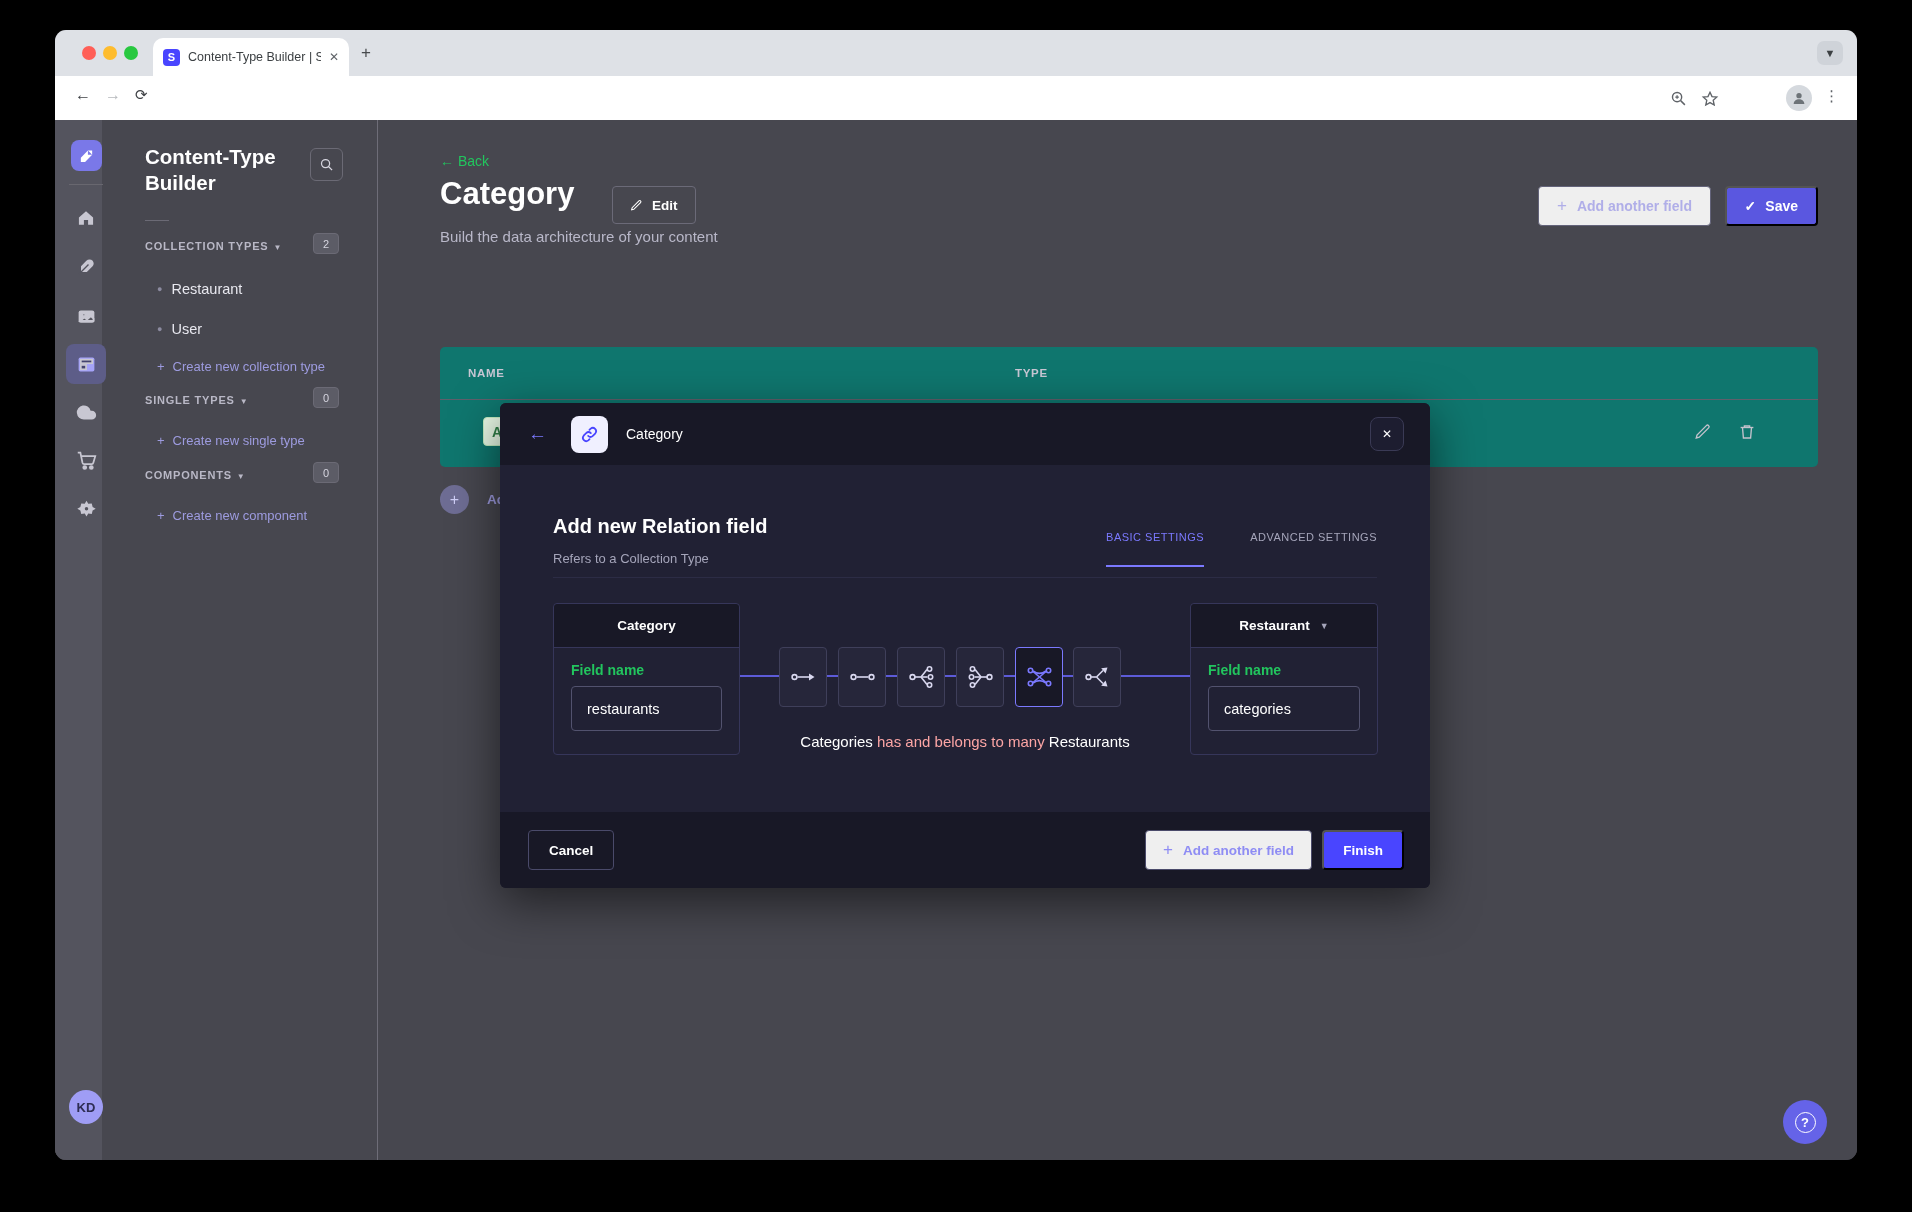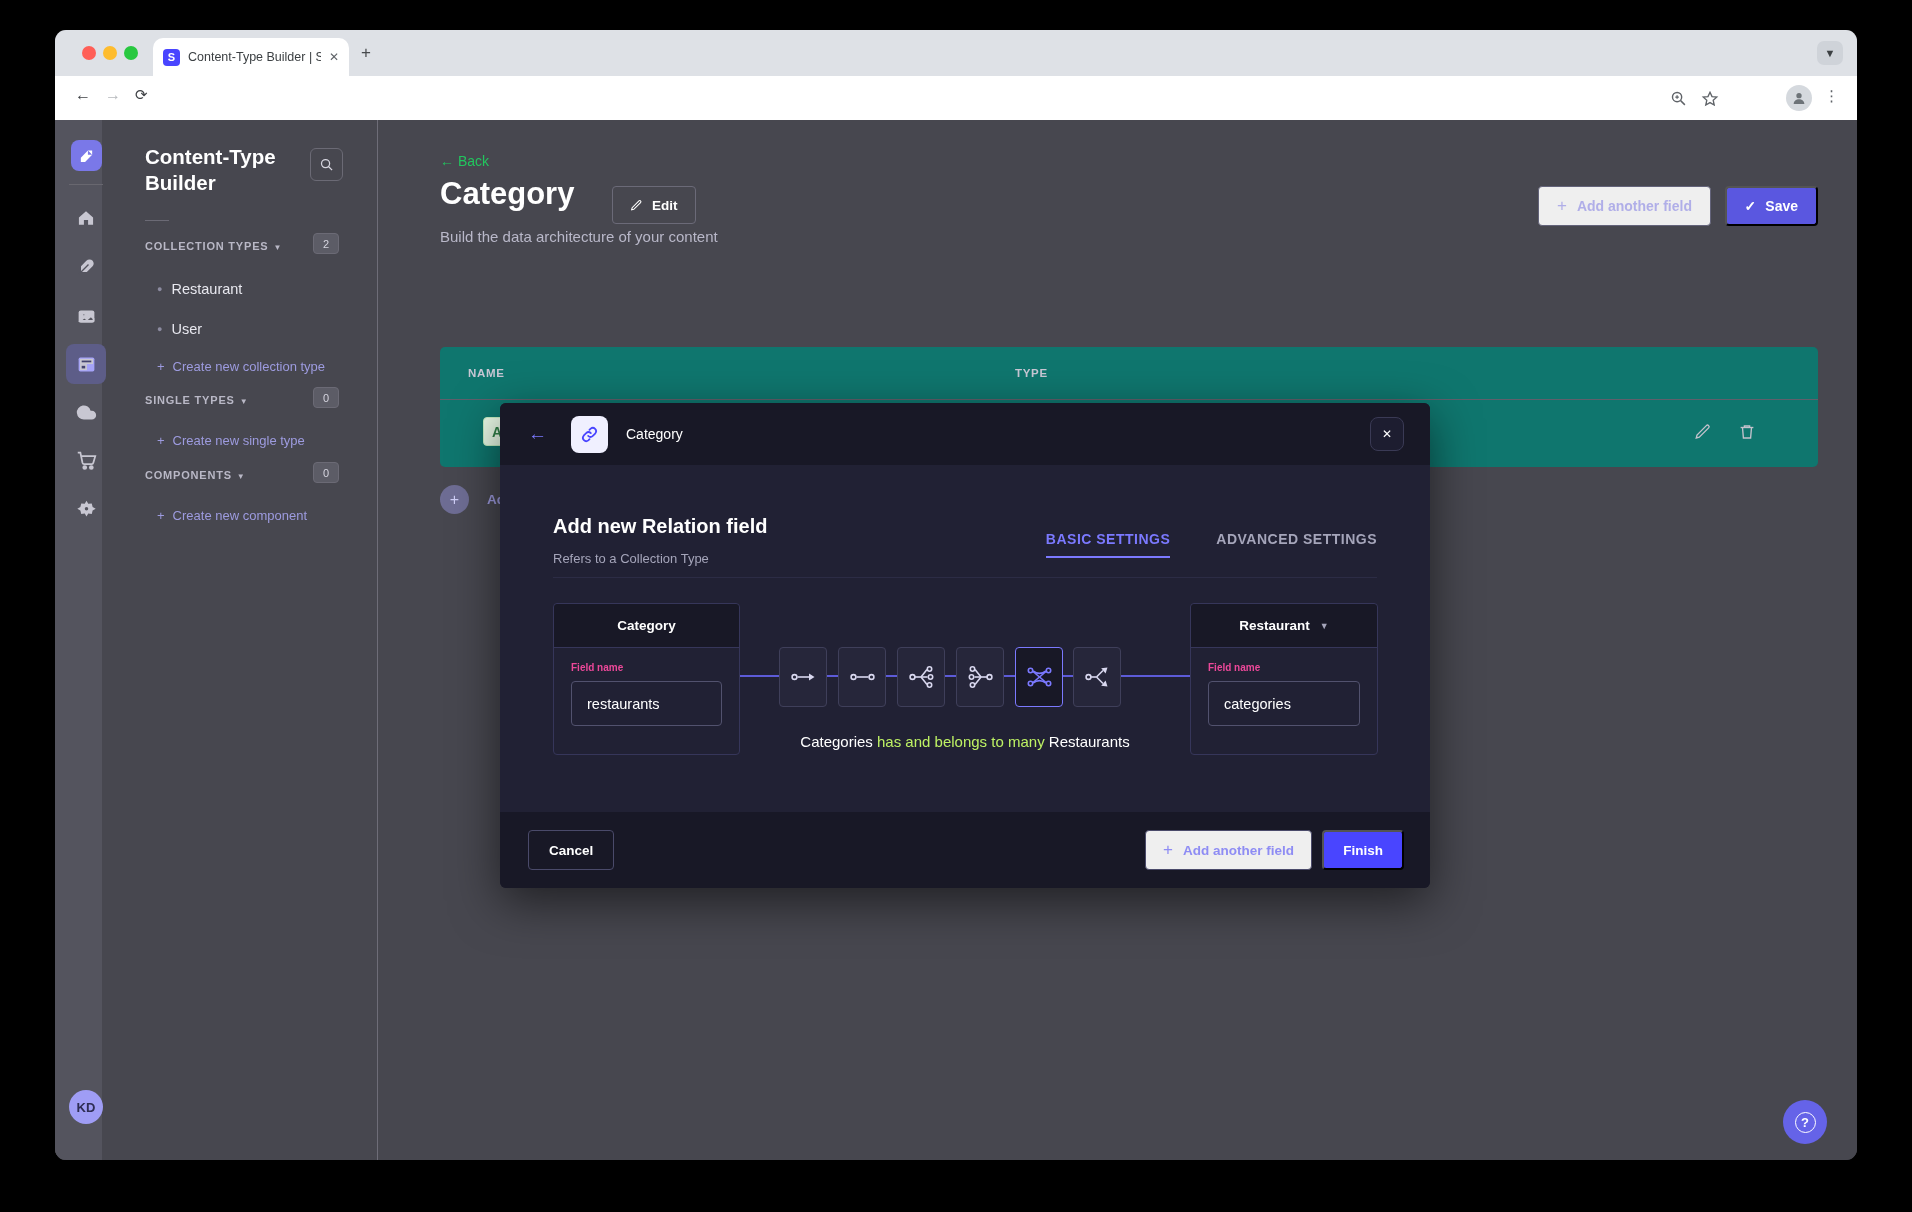--- a/index.html
+++ b/index.html
@@ -85,44 +85,44 @@
   #modal { position:absolute; left:500px; top:403px; width:930px; height:485px; border-radius:6px; background:#212134; box-shadow:0 14px 48px rgba(0,0,0,0.55); }
   #modal-header { position:absolute; left:0; top:0; width:100%; height:62px; background:#181826; border-radius:6px 6px 0 0; display:flex; align-items:center; padding:0 28px; gap:0; }
   #modal-back { color:#7b79ff; font-size:19px; margin-right:24px; }
   #modal-chip { width:37px; height:37px; background:#f0f0ff; border-radius:8px; display:flex; align-items:center; justify-content:center; margin-right:18px; }
   #modal-breadcrumb { font-size:14px; color:#ffffff; font-weight:500; }
   #modal-close { position:absolute; right:26px; top:14px; width:34px; height:34px; border:1px solid #3a3a55; border-radius:8px; color:#ffffff; font-size:12px; display:flex; align-items:center; justify-content:center; background:#1d1d30; }
 
   #modal-title { position:absolute; left:53px; top:112px; font-size:20px; font-weight:bold; color:#ffffff; }
   #modal-subtitle { position:absolute; left:53px; top:148px; font-size:13px; color:#a5a5ba; }
   #modal-tabs { position:absolute; right:53px; top:128px; display:flex; gap:46px; }
-  .mtab { font-size:14px; font-weight:bold; letter-spacing:0.5px; color:#a5a5ba; padding-bottom:9px; }
+  .mtab { font-size:11px; font-weight:normal; letter-spacing:0.5px; color:#a5a5ba; padding-bottom:22px; }
   .mtab.active { color:#7b79ff; border-bottom:2px solid #7b79ff; }
   #modal-body-divider { position:absolute; left:53px; top:174px; width:824px; height:1px; background:#2c2c45; }
 
   .entity-card { position:absolute; top:200px; width:187px; height:152px; background:#212134; border:1px solid #36365a; border-radius:4px; }
   #card-left { left:53px; }
   #card-right { left:690px; width:188px; }
   .entity-head { height:44px; background:#181826; border-bottom:1px solid #36365a; border-radius:4px 4px 0 0; display:flex; align-items:center; justify-content:center; gap:10px; color:#fff; font-size:13.5px; font-weight:bold; }
   .entity-head .tri { color:#a5a5ba; font-size:9px; }
   .entity-body { padding:14px 17px 0 17px; }
-  .field-label { font-size:10px; font-weight:600; color:#ec4899; }
+  .field-label { font-size:14px; font-weight:600; color:#22c55e; }
   .field-input { margin-top:8px; width:100%; height:45px; background:#212134; border:1px solid #52526e; border-radius:4px; color:#ffffff; font-size:14.5px; padding:0 15px; font-family:"Liberation Sans", sans-serif; outline:none; }
 
   #connector { position:absolute; left:240px; top:272px; width:450px; height:2px; background:#5d5bd8; }
   .rel-btn { position:absolute; top:244px; width:48px; height:60px; background:#26263a; border:1px solid #3f3f5a; border-radius:4px; display:flex; align-items:center; justify-content:center; }
   .rel-btn svg { stroke:#d9d8ef; fill:#d9d8ef; stroke-width:1.6; }
   .rel-btn.selected { background:#181826; border:1.5px solid #7b79ff; }
   .rel-btn.selected svg { stroke:#7b79ff; fill:#7b79ff; }
   .rel-btn svg circle { fill:none; }
   .rel-btn svg path, .rel-btn svg line { fill:none; }
   .rel-btn svg .fillhead { fill:inherit; stroke:none; }
 
   #rel-sentence { position:absolute; left:240px; top:330px; width:450px; text-align:center; font-size:15px; color:#ffffff; }
-  #rel-sentence .mid { color:#bef264;margin-top:9px; }
+  #rel-sentence .mid { color:#fca5a5;margin-top:9px; }
 
   #modal-footer { position:absolute; left:0; bottom:0; width:100%; height:76px; background:#181826; border-radius:0 0 6px 6px; }
   #cancel-btn { position:absolute; left:28px; top:18px; height:40px; padding:0 20px; border:1px solid #4a4a6a; border-radius:4px; background:#181826; color:#ffffff; font-size:13.5px; font-weight:600; display:flex; align-items:center; }
   #modal-add-btn { position:absolute; right:118px; top:18px; height:40px; padding:0 17px; border:1px solid #4a4a6a; border-radius:4px; color:#8e8cf4; font-size:13.5px; font-weight:600; display:flex; align-items:center; gap:10px; }
   #finish-btn { position:absolute; right:26px; top:18px; height:40px; padding:0 19px; background:#4945ff; border-radius:4px; color:#ffffff; font-size:13.5px; font-weight:600; display:flex; align-items:center; }
 </style>
 </head>
 <body>
 
 <div id="window">

